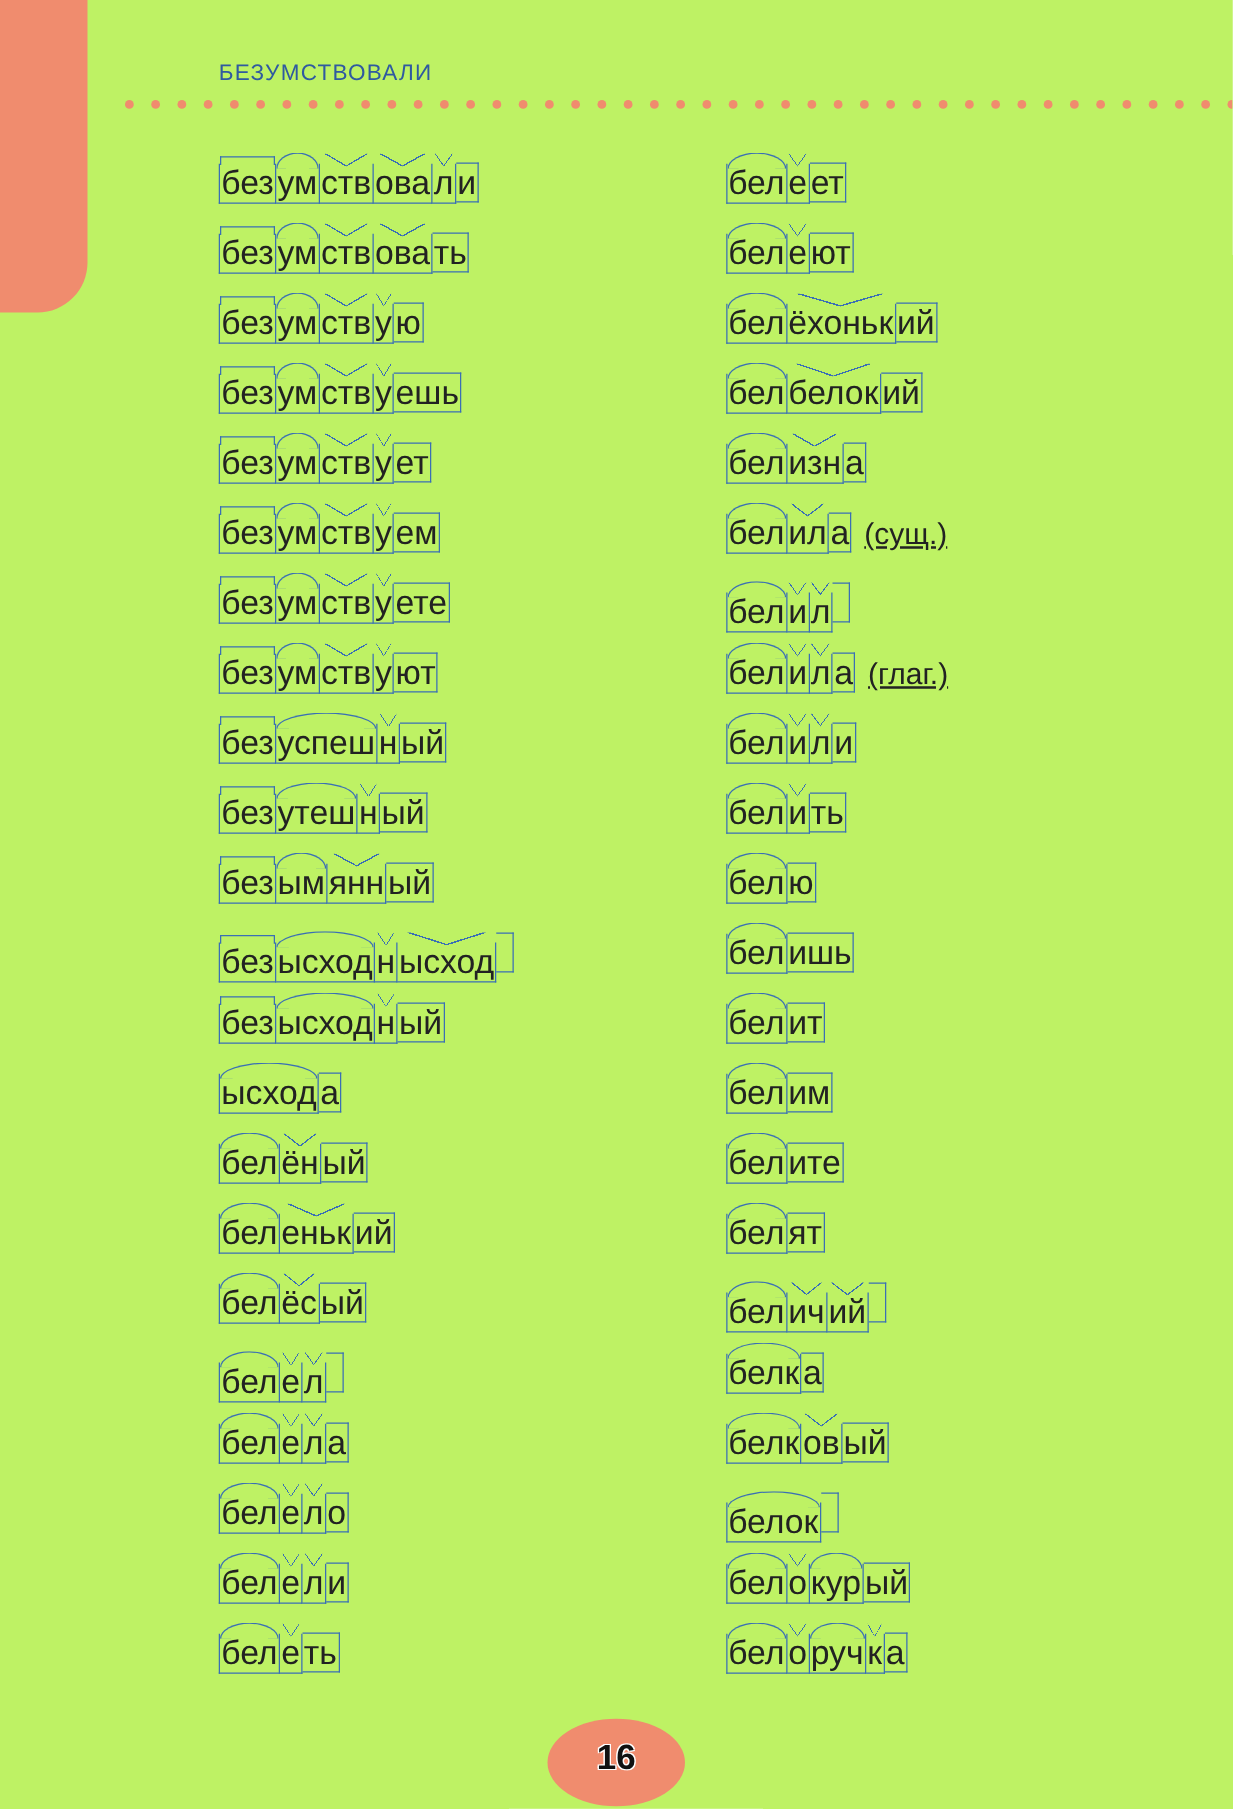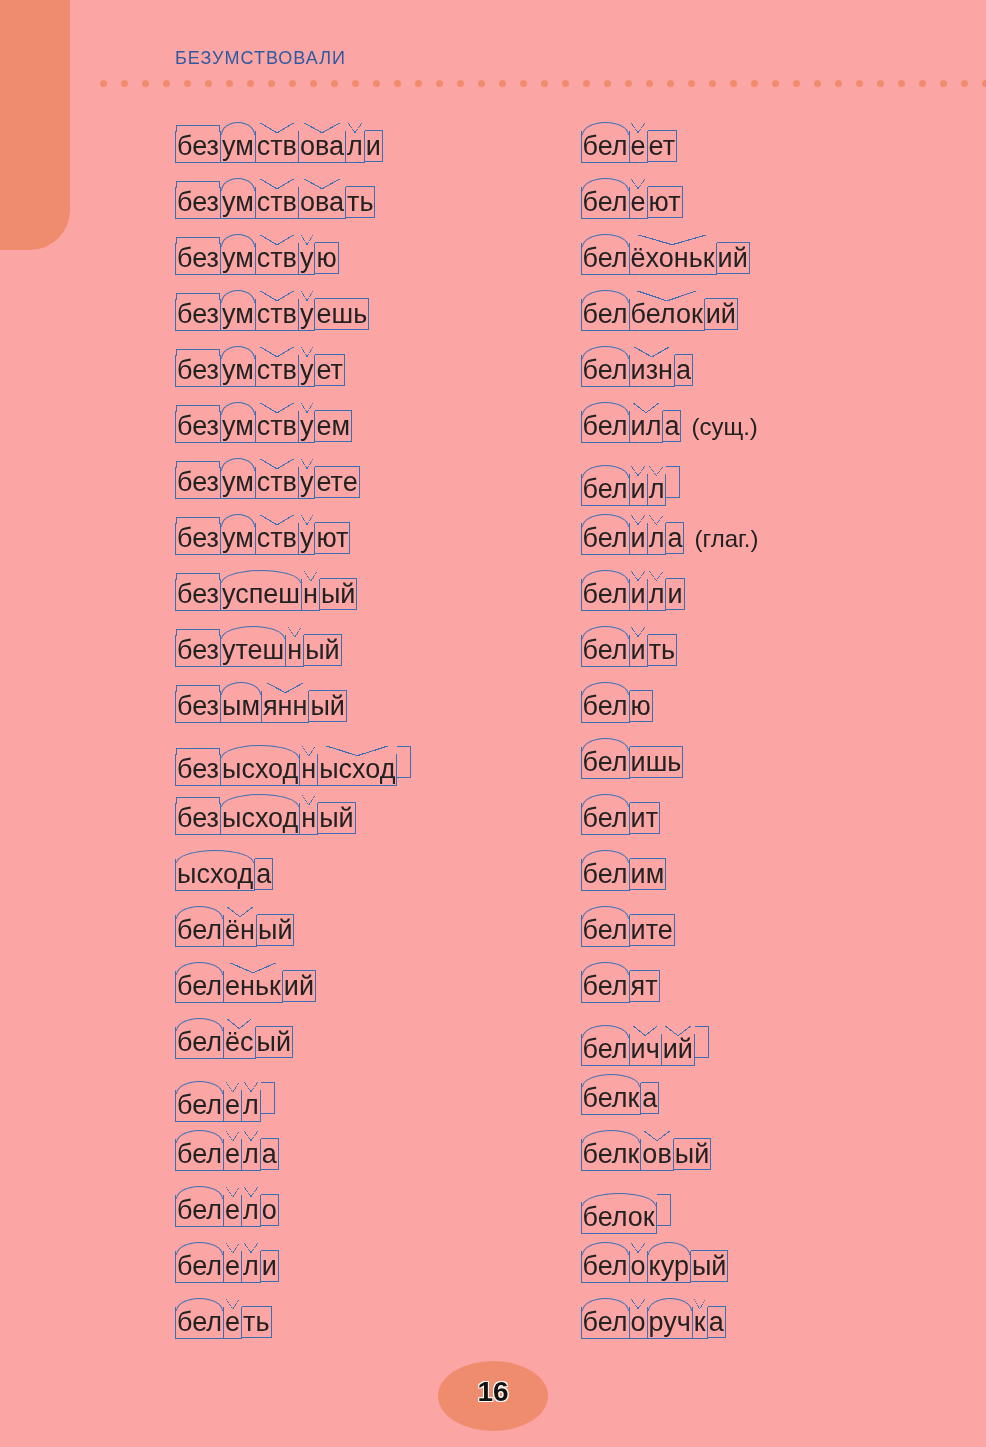--- a/index.html
+++ b/index.html
@@ -6,21 +6,21 @@
     margin: 0;
     padding: 0;
     font-family: Arial, Helvetica, sans-serif;
     background: #fff;
     width: 986px;
   }
   .page {
     position: relative;
     width: 986px;
     height: 1447px;
-    background: #fca5a5;
+    background: #bef264;
     overflow: hidden;
   }
   .corner-tab {
     position: absolute;
     top: 0;
     left: 0;
     width: 70px;
     height: 250px;
     background: #f08c6e;
     border-bottom-right-radius: 40px;
@@ -130,24 +130,25 @@
   }
   
   .seg-null {
     width: 14px;
     border-top: 1.5px solid #3a6fb5;
   }
   
   .annot {
     font-size: 24px;
     color: #222;
+    text-decoration: underline;
   }
   .page-number-wrap {
     position: absolute;
-    bottom: 16px;
+    bottom: 2px;
     left: 50%;
     transform: translateX(-50%);
     width: 110px;
     height: 110px;
   }
   .page-circle {
     position: absolute;
     inset: 0;
     background: #f08c6e;
     border-radius: 50%;

